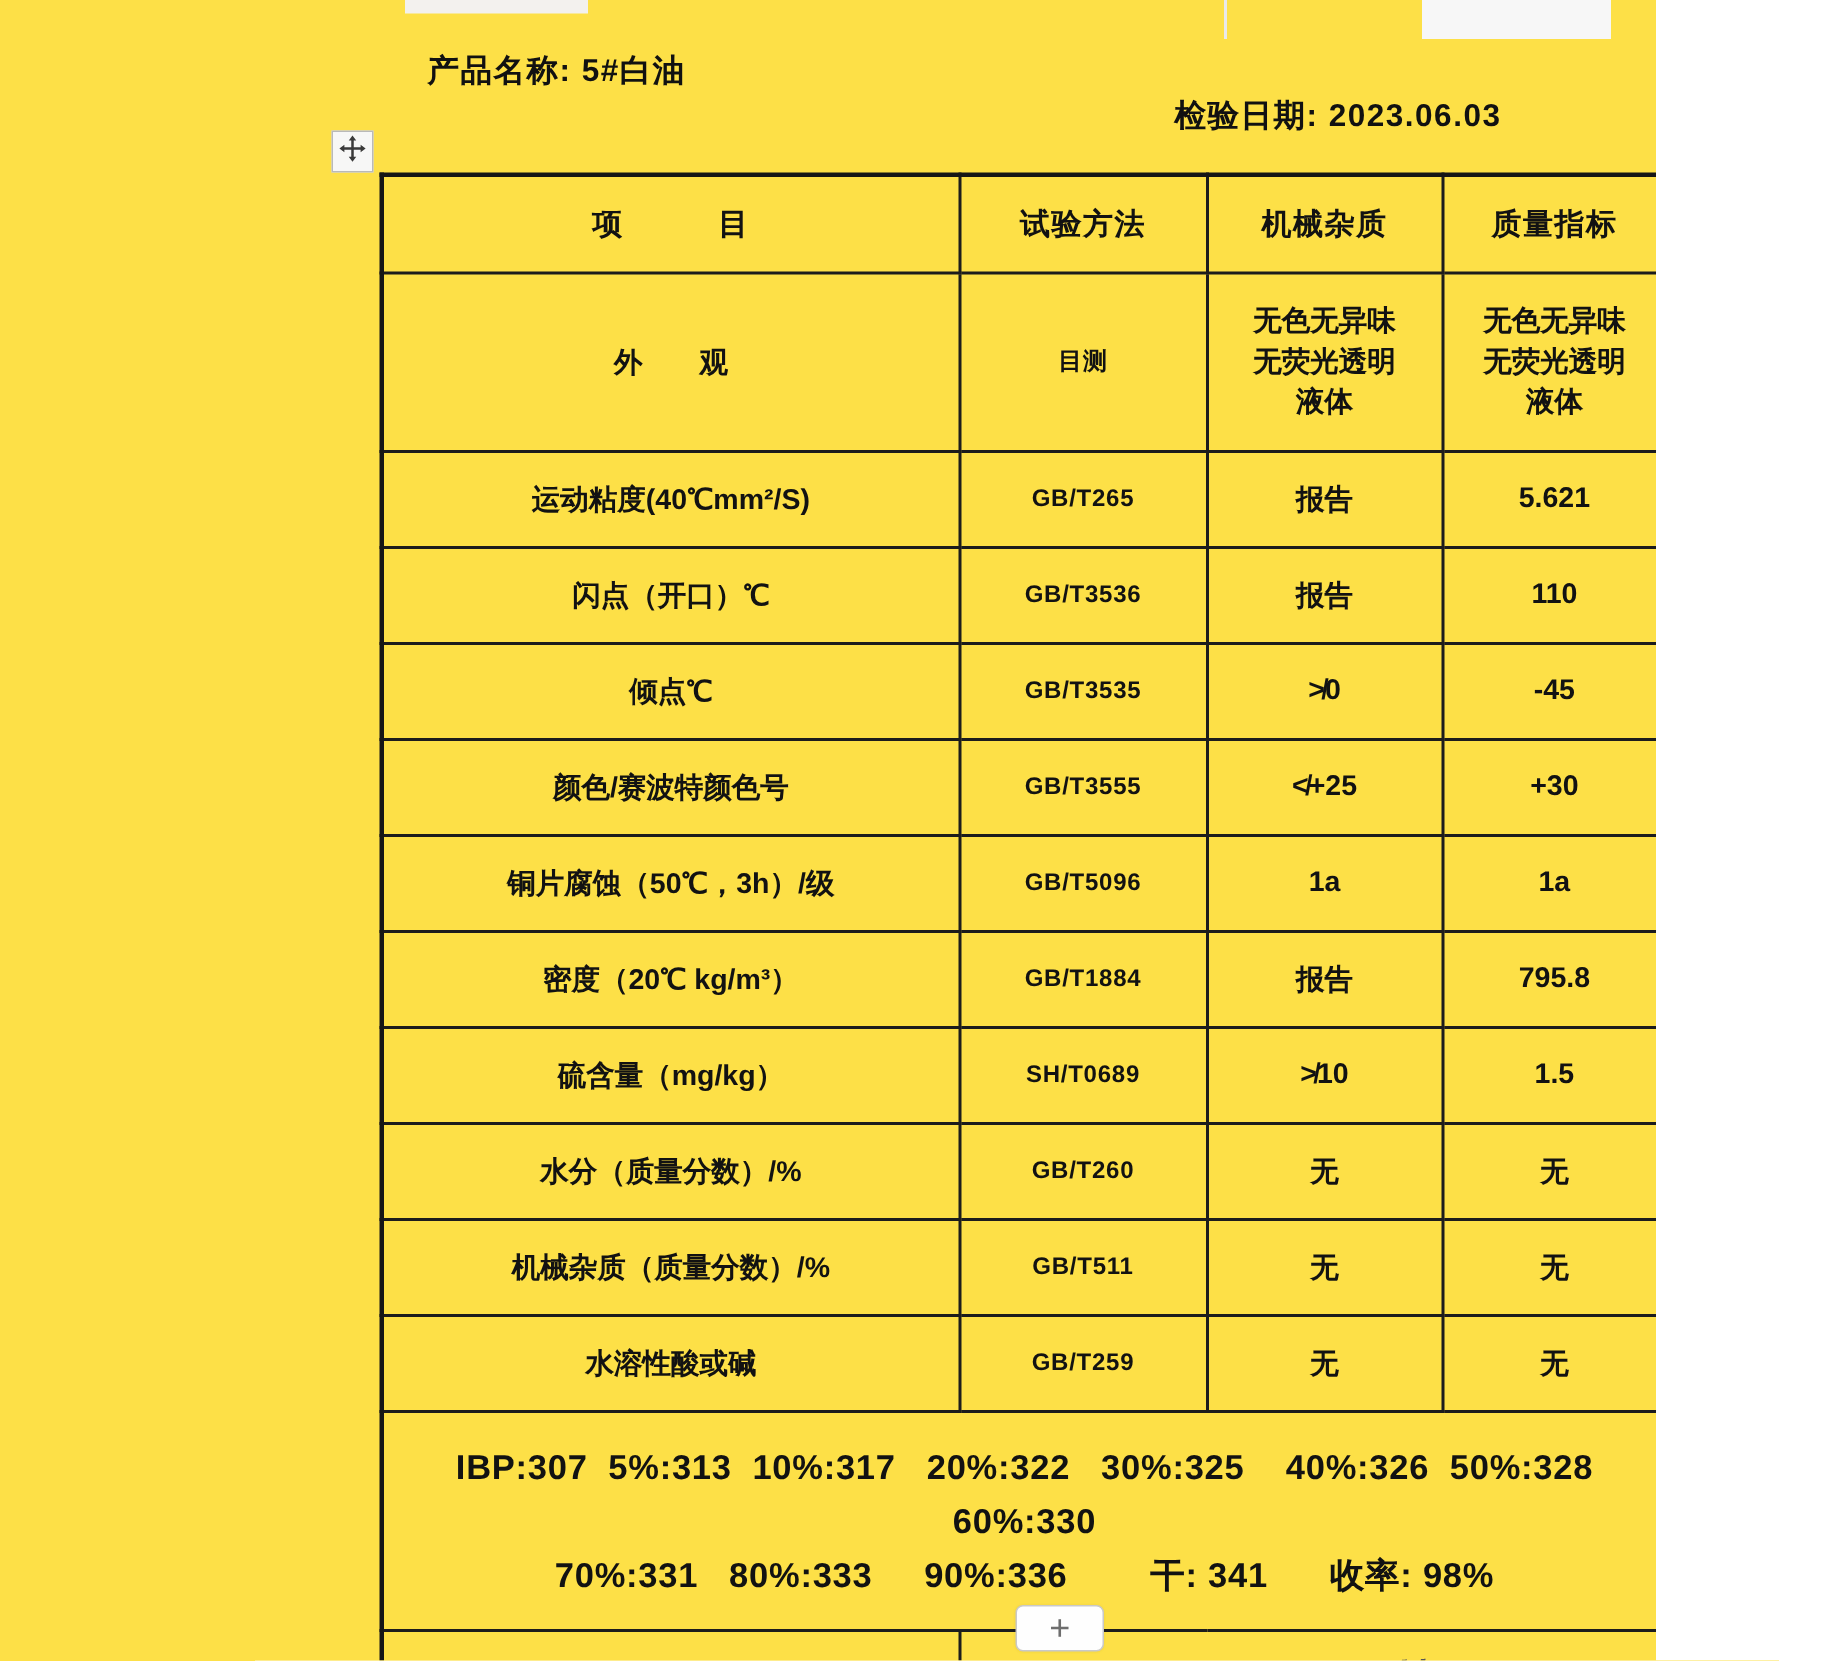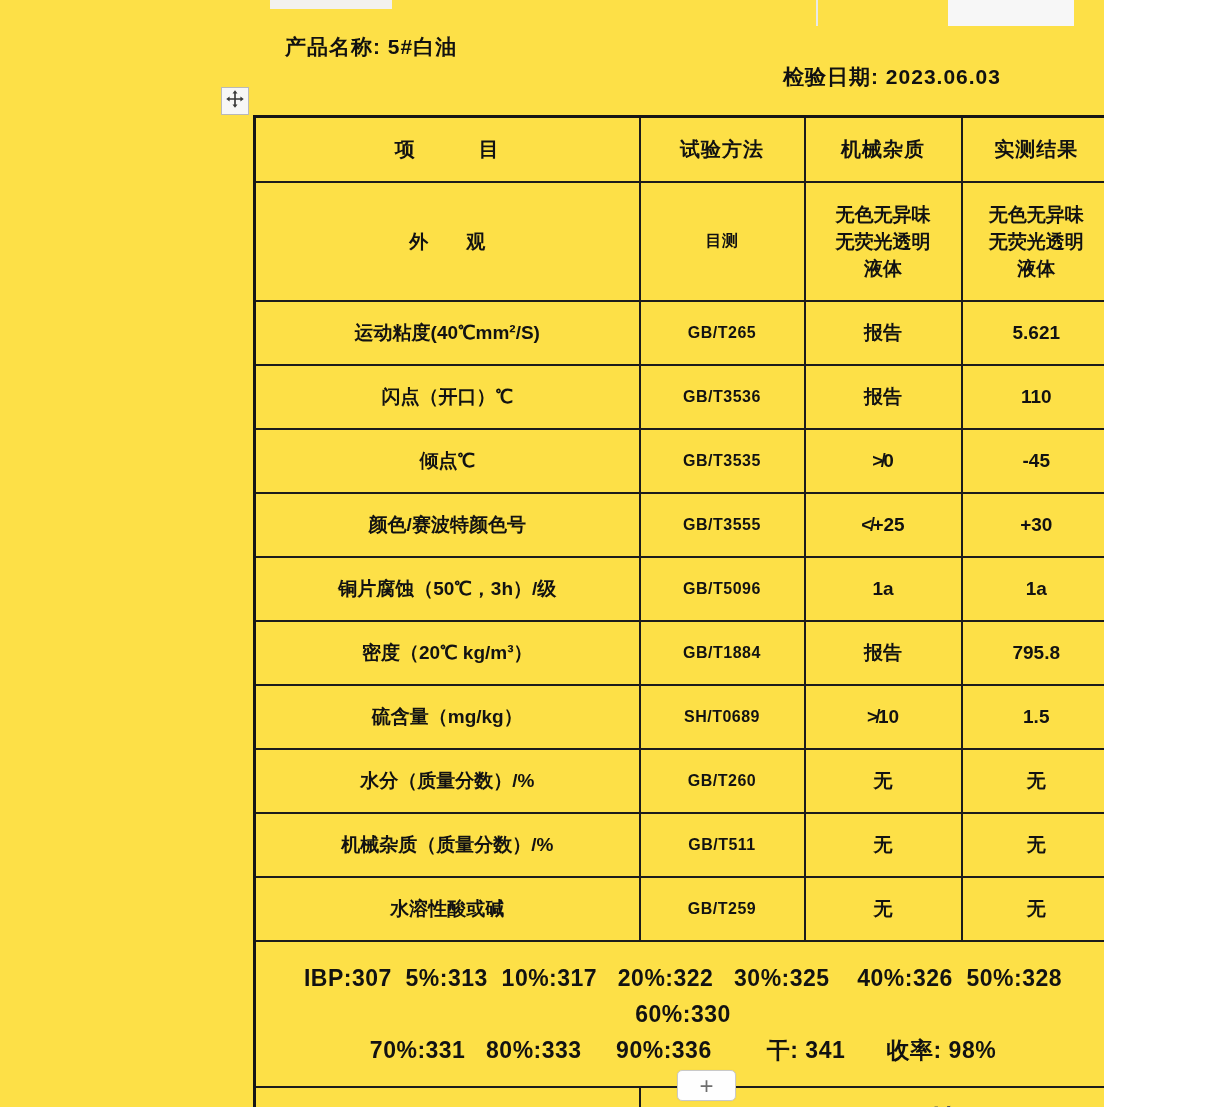--- a/index.html
+++ b/index.html
@@ -94,21 +94,21 @@
       <col style="width:385px">
         <col style="width:165px">
         <col style="width:157px">
         <col style="width:150px">
     </colgroup>
     <tbody>
         <tr class="r-header">
       <th class="c-head">项　　　目</th>
       <th class="c-head">试验方法</th>
       <th class="c-head">机械杂质</th>
-      <th class="c-head">实测结果</th>
+      <th class="c-head">质量指标</th>
     </tr>
     <tr class="r-appearance">
       <td class="c-item">外　　观</td>
       <td class="c-method">目测</td>
       <td class="c-val ml">无色无异味
 无荧光透明
 液体</td>
       <td class="c-val ml">无色无异味
 无荧光透明
 液体</td>

